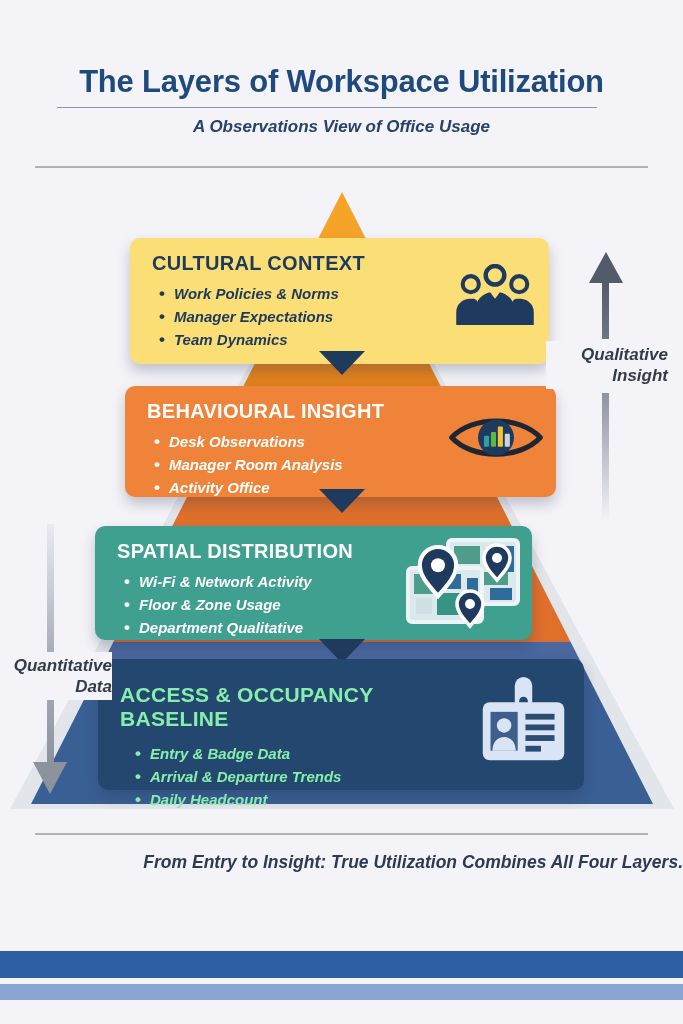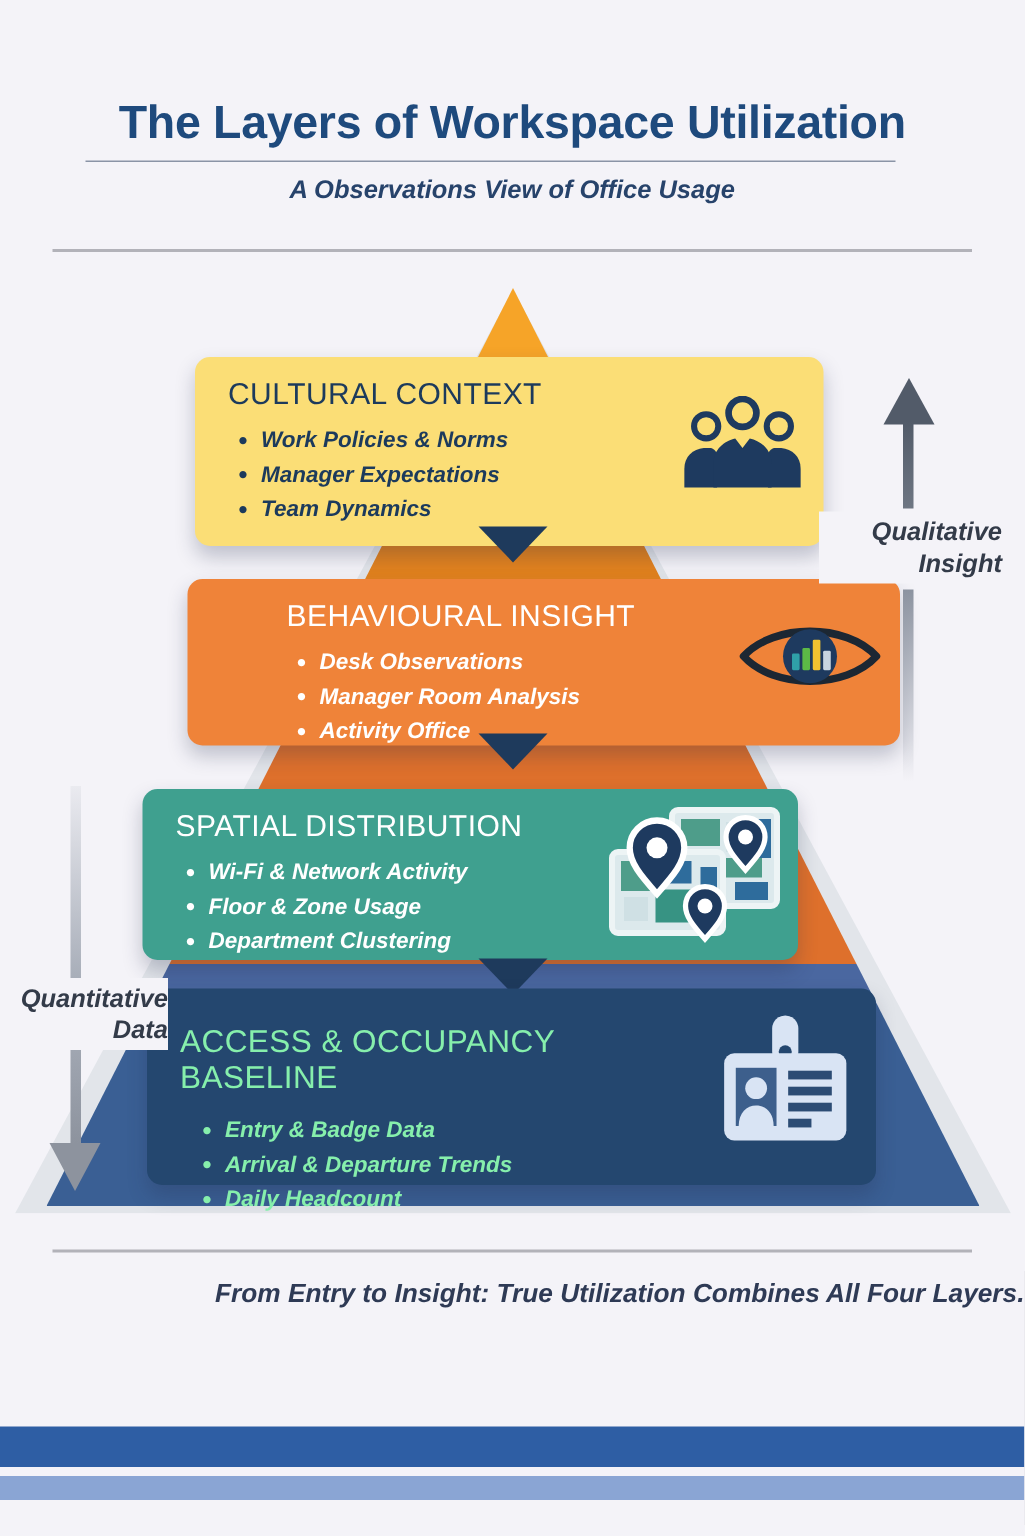--- a/index.html
+++ b/index.html
@@ -23,26 +23,26 @@
   .pyramid-main{position:absolute;left:31px;top:192px;width:622px;height:612px;
     clip-path:polygon(50% 0,0 100%,100% 100%);
     background:linear-gradient(to bottom,
       #F6A428 0%,#F6A428 28.1%,
       #E2821E 28.1%,#E2821E 31.8%,
       #DE702C 31.8%,#DE702C 73.6%,
       #4A67A0 73.6%,#4A67A0 76.5%,
       #3A5F94 76.5%,#3A5F94 100%);}
   
   .card{position:absolute;border-radius:10px;box-shadow:0 7px 13px rgba(35,45,75,.25);}
-  .card h3{margin:0;padding:14px 120px 5px 22px;font-size:20px;font-weight:400;letter-spacing:.3px;}
+  .card h3{margin:0;padding:14px 120px 5px 22px;font-size:20px;font-weight:700;letter-spacing:.3px;}
   .card ul{margin:2px 0 0 44px;padding:0;list-style:none;}
   .card li{position:relative;font-style:italic;font-weight:600;font-size:15px;line-height:23px;}
   .card li::before{content:"\2022";position:absolute;left:-15px;top:0;font-size:17px;font-style:normal;}
   .card-1{left:130px;top:238px;width:419px;height:126px;background:#FBDE76;color:#1C3A5C;}
-  .card-2{left:125px;top:386px;width:431px;height:111px;background:#EF8339;color:#FFFFFF;padding-left:44px;}
+  .card-2{left:125px;top:386px;width:431px;height:111px;background:#EF8339;color:#FFFFFF;}
   .card-3{left:95px;top:526px;width:437px;height:114px;background:#3FA08F;color:#FFFFFF;}
   .card-4{left:98px;top:659px;width:486px;height:131px;background:#24476F;color:#86efac;}
   .card-4 h3{padding-top:24px;font-size:21px;}
   .card-4 ul{margin-top:6px;margin-left:52px;}
   .icon-wrap{position:absolute;}
   .card-1 .icon-wrap{right:12px;top:26px;width:84px;}
   .card-2 .icon-wrap{right:12px;top:22px;width:96px;}
   .card-3 .icon-wrap{right:8px;top:8px;width:120px;}
   .card-4 .icon-wrap{right:12px;top:16px;width:97px;}
   .icon-wrap svg{display:block;width:100%;height:auto;}
@@ -127,21 +127,21 @@
       </svg>
     </span>
   </div>
   <div class="tri tri-2"></div>
 
   <div class="card card-3">
     <h3>SPATIAL DISTRIBUTION</h3>
     <ul>
       <li>Wi-Fi &amp; Network Activity</li>
       <li>Floor &amp; Zone Usage</li>
-      <li>Department Clustering</li>
+      <li>Department Qualitative</li>
     </ul>
     <span class="icon-wrap">
       <svg viewBox="0 0 120 96" xmlns="http://www.w3.org/2000/svg">
         <rect x="44" y="6" width="70" height="64" rx="4" fill="#DCE9EC" stroke="#EDF4F5" stroke-width="4"></rect>
         <rect x="50" y="12" width="26" height="18" fill="#4E9D8A"></rect>
         <rect x="80" y="14" width="18" height="20" fill="#CFE0E4"></rect>
         <rect x="100" y="12" width="10" height="26" fill="#2E6C9C"></rect>
         <rect x="52" y="34" width="18" height="15" fill="#2E6C9C"></rect>
         <rect x="74" y="38" width="30" height="13" fill="#4E9D8A"></rect>
         <rect x="86" y="54" width="22" height="12" fill="#2E6C9C"></rect>

